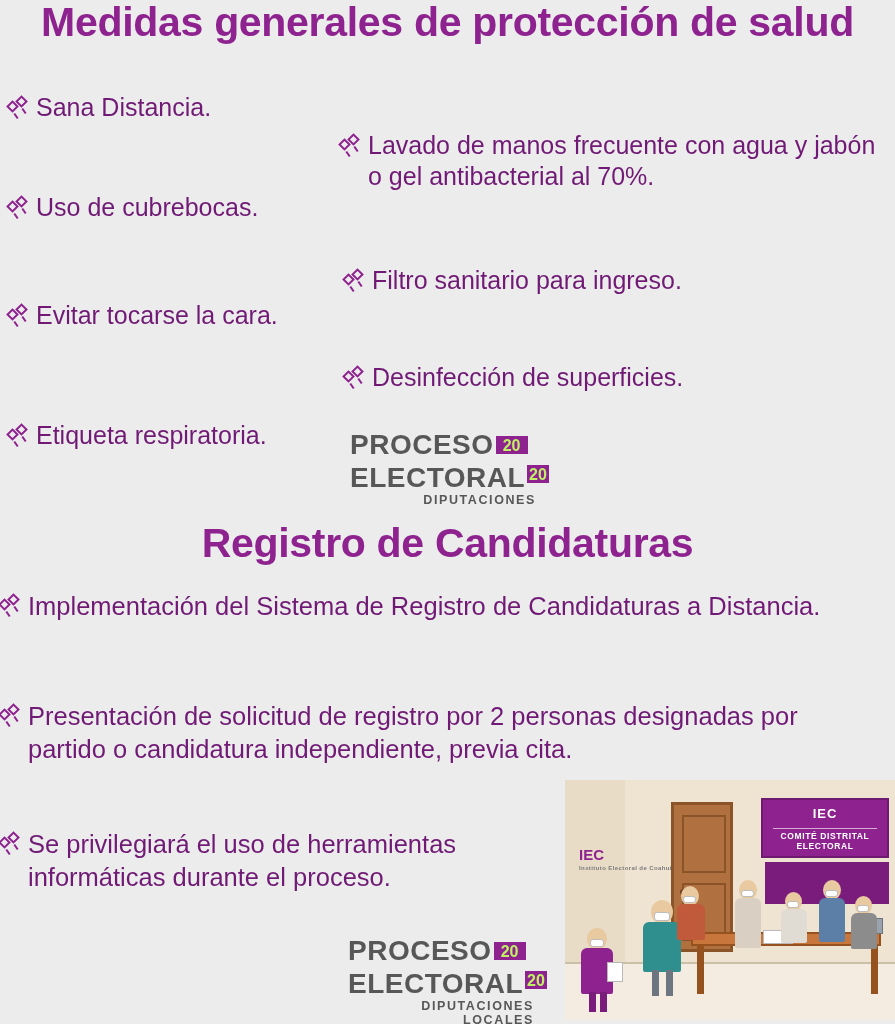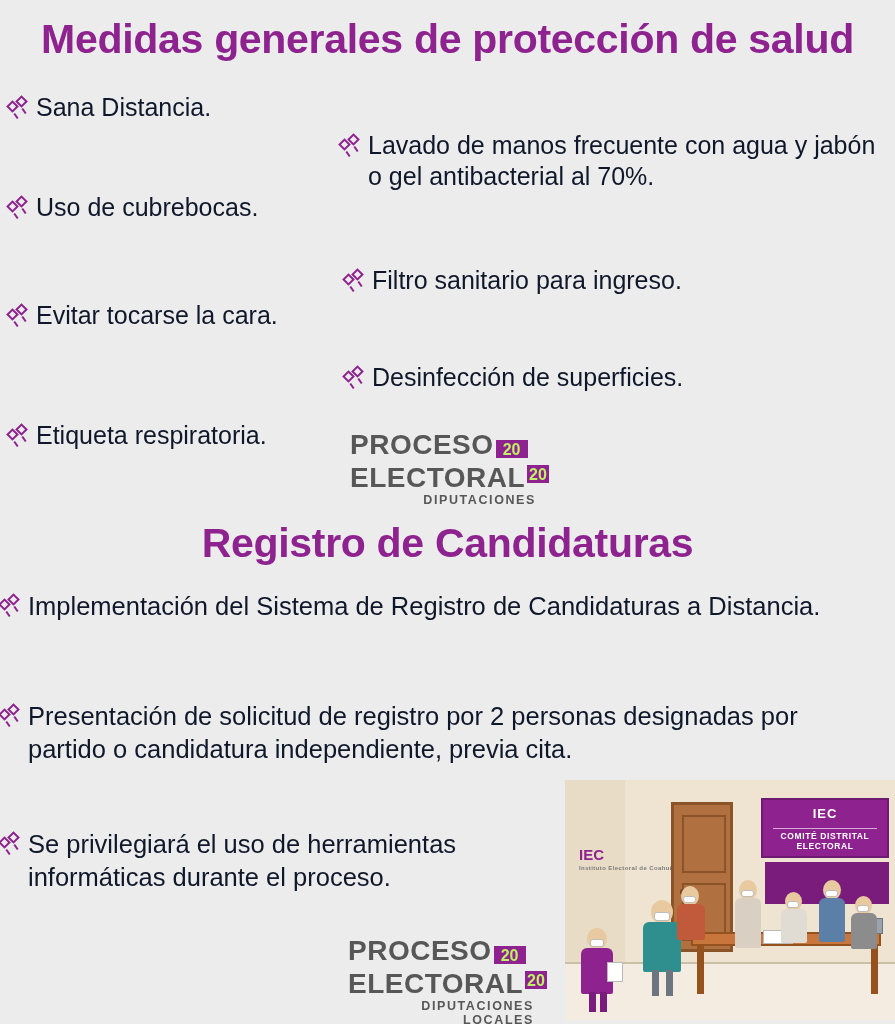--- a/index.html
+++ b/index.html
@@ -36,21 +36,21 @@
   }
 
   h1.title {
     text-align: center;
     color: #8e2390;
     font-weight: bold;
     letter-spacing: -0.3px;
   }
   .title-top {
     font-size: 41px;
-    padding-top: 18px;
+    padding-top: 1px;
     line-height: 1.05;
   }
   .title-bottom {
     font-size: 41px;
     padding-top: 14px;
     line-height: 1.05;
   }
 
   
   .bullet-mark {
@@ -72,21 +72,21 @@
   .bullet-mark .s1, .bullet-mark .s2 {
     position: absolute;
     background: #8e2390;
   }
   .bullet-mark .s1 { left: 7px; top: 17px; width: 2px; height: 6px; transform: rotate(-35deg); }
   .bullet-mark .s2 { left: 15px; top: 12px; width: 2px; height: 6px; transform: rotate(-35deg); }
 
   .item {
     display: flex;
     align-items: flex-start;
-    color: #0f172a;
+    color: #701a75;
     font-size: 25px;
     line-height: 1.22;
   }
   .item .txt { display: block; }
 
   
   .abs { position: absolute; }
 
   .t-i1 { left: 8px;  top: 92px;  width: 330px; }
   .t-i2 { left: 8px;  top: 192px; width: 330px; }
@@ -107,21 +107,21 @@
   
   .logo {
     position: absolute;
     width: 186px;
   }
   .logo-top { left: 350px; top: 432px; }
   .logo-bottom { left: 348px; top: 430px; }
 
   .logo .l-row1 {
     display: flex;
-    align-items: flex-end;
+    align-items: center;
     line-height: 0.92;
   }
   .logo .word {
     color: #575757;
     font-weight: bold;
     font-size: 28px;
     letter-spacing: 0.5px;
   }
   .logo .l-row2 {
     display: flex;

